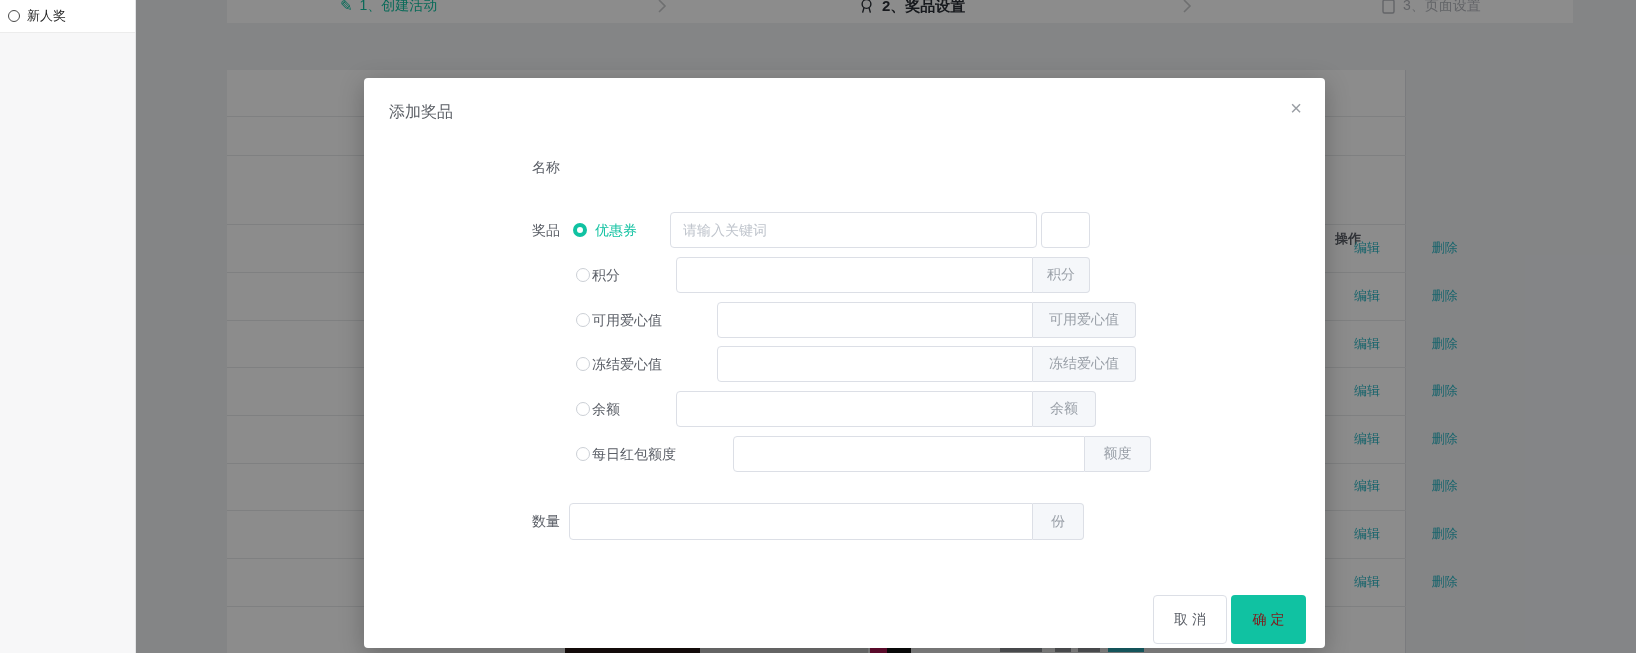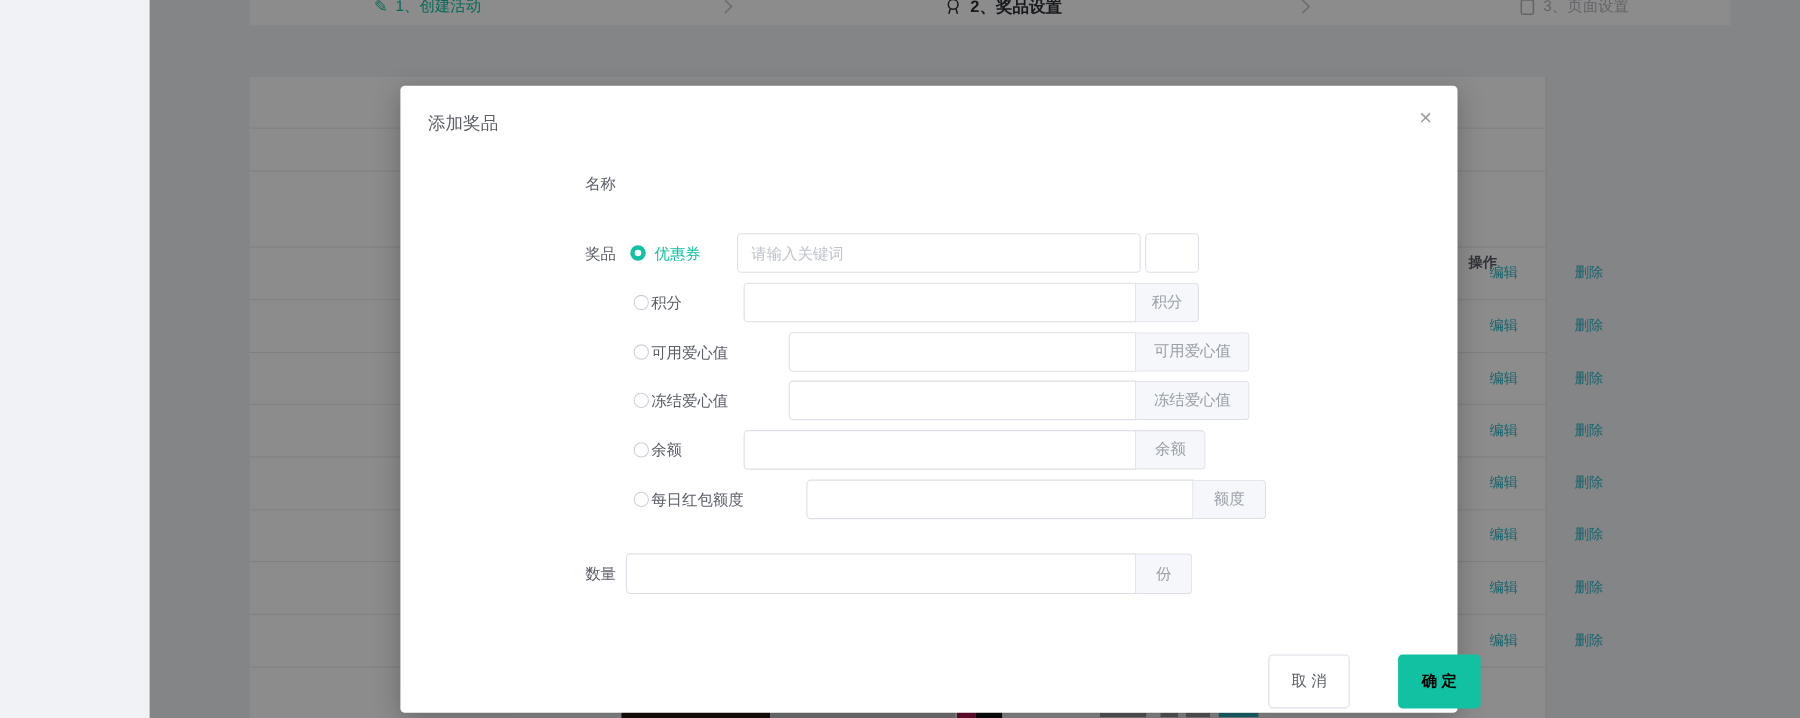--- a/index.html
+++ b/index.html
@@ -48,21 +48,21 @@
   .minibox { position:absolute; border:1px solid #dcdfe6; border-radius:4px; background:#fff; }
 
   .radio { position:absolute; width:14px; height:14px; border-radius:50%; background:#fff; }
   .radio.on { border:4px solid #10c2a2; }
   .radio.off { border:1px solid #ccd0d6; }
   .opt-label { position:absolute; font-size:14px; color:#5a5e66; }
   .opt-label.accent { color:#13c2a2; }
 
   .btn { position:absolute; top:517px; height:49px; border-radius:4px; font-size:14px; display:flex; align-items:center; justify-content:center; cursor:pointer; }
   .btn-cancel { left:789px; width:74px; border:1px solid #dcdfe6; background:#fff; color:#5a5e66; }
-  .btn-confirm { left:867px; width:75px; background:#10c2a2; color:#000000; font-weight:bold;margin-left:40px; }
+  .btn-confirm { left:867px; width:75px; background:#10c2a2; color:#7f1d1d; font-weight:normal; }
 </style>
 </head>
 <body>
 
 <div class="screen">
 
   <div class="bg">
 
     <div class="stepbar">
       <div class="step" style="left:113px;">
@@ -125,20 +125,26 @@
     <div class="thumb" style="left:870px; width:17px; background:#c2185b;"></div>
     <div class="thumb" style="left:887px; width:24px; background:#141414;"></div>
     <div class="smudge" style="left:1000px; width:42px;"></div>
     <div class="smudge" style="left:1055px; width:16px;"></div>
     <div class="smudge" style="left:1078px; width:22px;"></div>
     <div class="smudge" style="left:1108px; width:36px; background:#2db7c5;"></div>
   </div>
 
   <div class="dim"></div>
 
+  <div class="sidebar">
+    <div class="sidebar-row">
+      <span class="radio-circle"></span>
+      <span class="sidebar-label">新人奖</span>
+    </div>
+  </div>
 
   <div class="modal">
     <div class="modal-title">添加奖品</div>
     <div class="modal-close">×</div>
 
     <div class="flabel" style="left:130px; top:81px; width:66px;">名称</div>
 
     <div class="flabel" style="left:130px; top:144px; width:66px;">奖品</div>
     <span class="radio on" style="left:209px; top:145px;"></span>
     <span class="opt-label accent" style="left:231px; top:144px;">优惠券</span>

